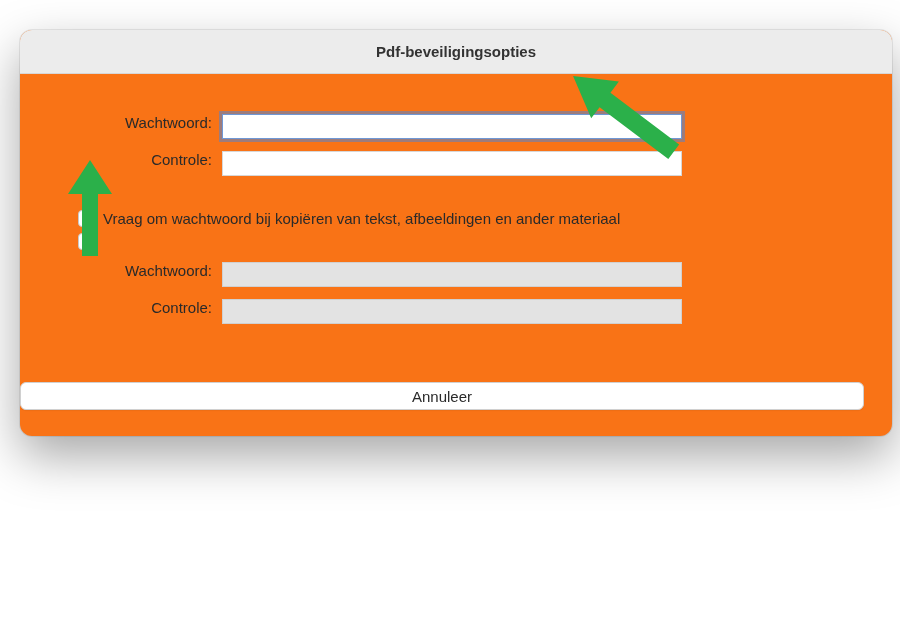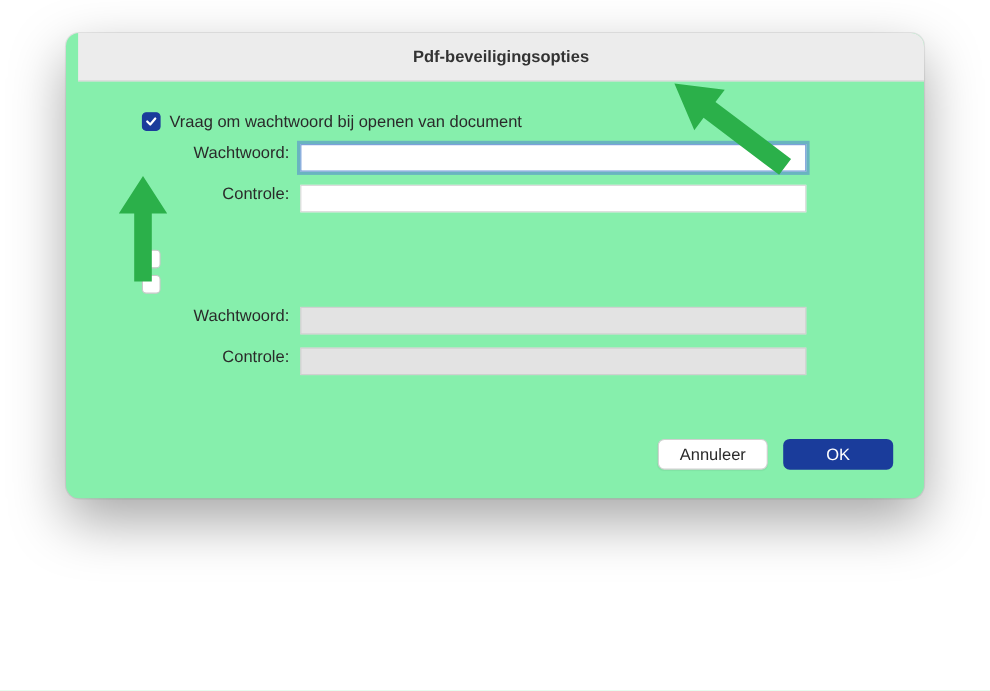--- a/index.html
+++ b/index.html
@@ -6,28 +6,27 @@
     body {
       font-family: -apple-system, BlinkMacSystemFont, "Helvetica Neue", Arial, sans-serif;
       font-size: 15px;
       background: #fff;
       width: 900px;
       height: 628px;
       position: relative;
       padding: 20px;
     }
     .dialog {
-      width: 780px;
-      background: #86efac;
+      width: 872px;
+      background: #f97316;
       border-radius: 12px;
       box-shadow: 0 20px 50px rgba(0,0,0,0.35), 0 0 0 1px rgba(0,0,0,0.08);
       overflow: hidden;
       position: relative;
       margin: 10px auto 0;
-      padding-left: 11px;
     }
     .titlebar {
       height: 44px;
       display: flex;
       align-items: center;
       justify-content: center;
       border-bottom: 1px solid #d7d7d7;
       background: #ececec;
     }
     .titlebar-title {
@@ -92,20 +91,21 @@
     .text-input.disabled {
       background: #e3e3e3;
       border-color: #d0d0d0;
       color: #999;
     }
     .buttons {
       display: flex;
       justify-content: flex-end;
       gap: 14px;
       padding: 0 28px 26px 0;
+      flex-direction: column;
     }
     .btn {
       min-width: 100px;
       height: 28px;
       border-radius: 6px;
       font-size: 15px;
       border: none;
       cursor: pointer;
       padding: 0 18px;
     }
@@ -132,64 +132,56 @@
 
 <div class="dialog">
 
   <div class="titlebar">
     <div class="titlebar-title">Pdf-beveiligingsopties</div>
   </div>
 
   <div class="content">
 
     <div class="section">
-      <div class="checkbox-row">
-        <div class="checkbox checked">
-          <svg width="11" height="11" viewBox="0 0 12 12">
-              <path d="M2 6 L5 9 L10 3" stroke="#fff" stroke-width="2.2" fill="none" stroke-linecap="round" stroke-linejoin="round"></path>
-            </svg>
-        </div>
-        <span class="checkbox-label">Vraag om wachtwoord bij openen van document</span>
-      </div>
       <div class="field-row">
         <div class="field-label">Wachtwoord:</div>
         <input type="password" class="text-input focused" value="" style="">
       </div>
       <div class="field-row">
         <div class="field-label">Controle:</div>
         <input type="password" class="text-input" value="" style="">
       </div>
     </div>
 
     <div class="section">
       <div class="checkbox-row">
         <div class="checkbox">
           
         </div>
+        <span class="checkbox-label">Vraag om wachtwoord bij kopiëren van tekst, afbeeldingen en ander materiaal</span>
       </div>
       <div class="checkbox-row">
         <div class="checkbox">
           
         </div>
       </div>
       <div class="field-row">
         <div class="field-label">Wachtwoord:</div>
         <input type="password" class="text-input disabled" disabled="" value="" style="">
       </div>
       <div class="field-row">
         <div class="field-label">Controle:</div>
         <input type="password" class="text-input disabled" disabled="" value="" style="">
       </div>
     </div>
 
   </div>
 
   <div class="buttons">
     <button class="btn btn-cancel">Annuleer</button>
-    <button class="btn btn-ok">OK</button>
   </div>
 
   <div class="arrow" style="left:40px; top:130px;">
     <svg width="60" height="100" viewBox="0 0 60 100">
       <g fill="#2bb04a">
         <polygon points="30,0 52,34 38,34 38,96 22,96 22,34 8,34"></polygon>
       </g>
     </svg>
   </div>
 

